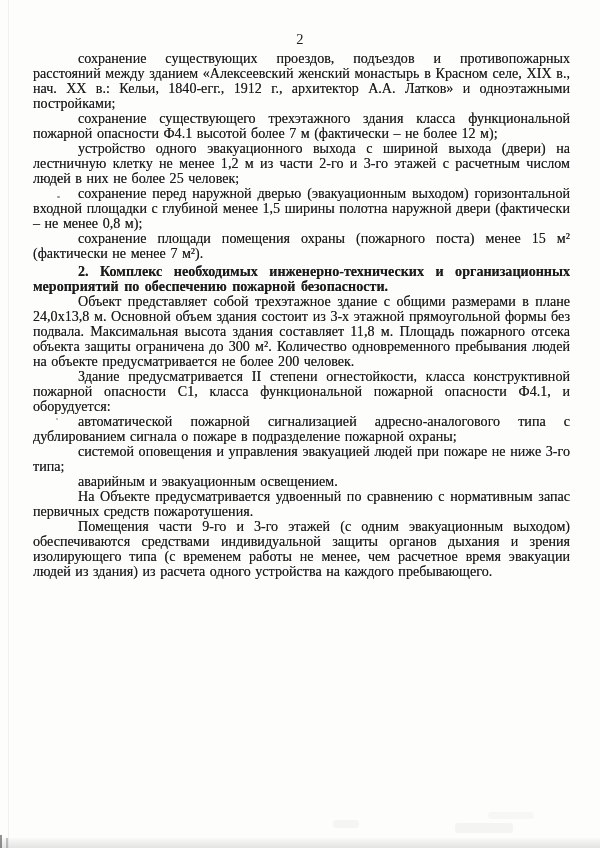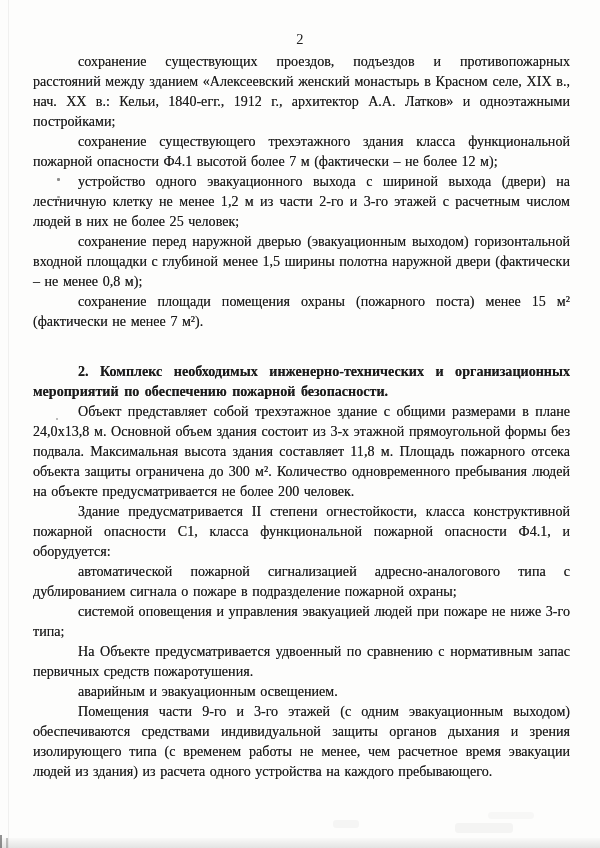--- a/index.html
+++ b/index.html
@@ -27,29 +27,29 @@
   }
   .content {
     position: absolute;
     left: 33px;
     top: 51px;
     width: 537px;
   }
   .content p {
     margin: 0;
     font-size: 14.1px;
-    line-height: 20px;
+    line-height: 15px;
     text-align: justify;
     text-indent: 45px;
     word-spacing: 1px;
     text-shadow: 0 0 0.35px rgba(20,20,20,0.65);
   }
   .content p.heading {
     font-weight: bold;
-    margin-top: 30px;
+    margin-top: 3px;
     word-spacing: 2px;
   }
   
   .edge-line-left {
     position: absolute;
     left: 8px;
     top: 0;
     bottom: 0;
     width: 1px;
     background: rgba(0,0,0,0.05);
@@ -144,22 +144,22 @@
     <p>сохранение существующих проездов, подъездов и противопожарных расстояний между зданием «Алексеевский женский монастырь в Красном селе, XIX в., нач. XX в.: Кельи, 1840-егг., 1912 г., архитектор А.А. Латков» и одноэтажными постройками;</p>
     <p>сохранение существующего трехэтажного здания класса функциональной пожарной опасности Ф4.1 высотой более 7 м (фактически – не более 12 м);</p>
     <p>устройство одного эвакуационного выхода с шириной выхода (двери) на лестничную клетку не менее 1,2 м из части 2-го и 3-го этажей с расчетным числом людей в них не более 25 человек;</p>
     <p>сохранение перед наружной дверью (эвакуационным выходом) горизонтальной входной площадки с глубиной менее 1,5 ширины полотна наружной двери (фактически – не менее 0,8 м);</p>
     <p>сохранение площади помещения охраны (пожарного поста) менее 15 м² (фактически не менее 7 м²).</p>
     <p class="heading">2. Комплекс необходимых инженерно-технических и организационных мероприятий по обеспечению пожарной безопасности.</p>
     <p>Объект представляет собой трехэтажное здание с общими размерами в плане 24,0х13,8 м. Основной объем здания состоит из 3-х этажной прямоугольной формы без подвала. Максимальная высота здания составляет 11,8 м. Площадь пожарного отсека объекта защиты ограничена до 300 м². Количество одновременного пребывания людей на объекте предусматривается не более 200 человек.</p>
     <p>Здание предусматривается II степени огнестойкости, класса конструктивной пожарной опасности С1, класса функциональной пожарной опасности Ф4.1, и оборудуется:</p>
     <p>автоматической пожарной сигнализацией адресно-аналогового типа с дублированием сигнала о пожаре в подразделение пожарной охраны;</p>
     <p>системой оповещения и управления эвакуацией людей при пожаре не ниже 3-го типа;</p>
+    <p>аварийным и эвакуационным освещением.</p>
     <p>На Объекте предусматривается удвоенный по сравнению с нормативным запас первичных средств пожаротушения.</p>
-    <p>аварийным и эвакуационным освещением.</p>
     <p>Помещения части 9-го и 3-го этажей (с одним эвакуационным выходом) обеспечиваются средствами индивидуальной защиты органов дыхания и зрения изолирующего типа (с временем работы не менее, чем расчетное время эвакуации людей из здания) из расчета одного устройства на каждого пребывающего.</p>
   </div>
 
   <div class="edge-line-left"></div>
   <div class="speck-1"></div>
   <div class="speck-2"></div>
   <div class="speck-3"></div>
   <div class="smudge-1"></div>
   <div class="smudge-2"></div>
   <div class="smudge-3"></div>

